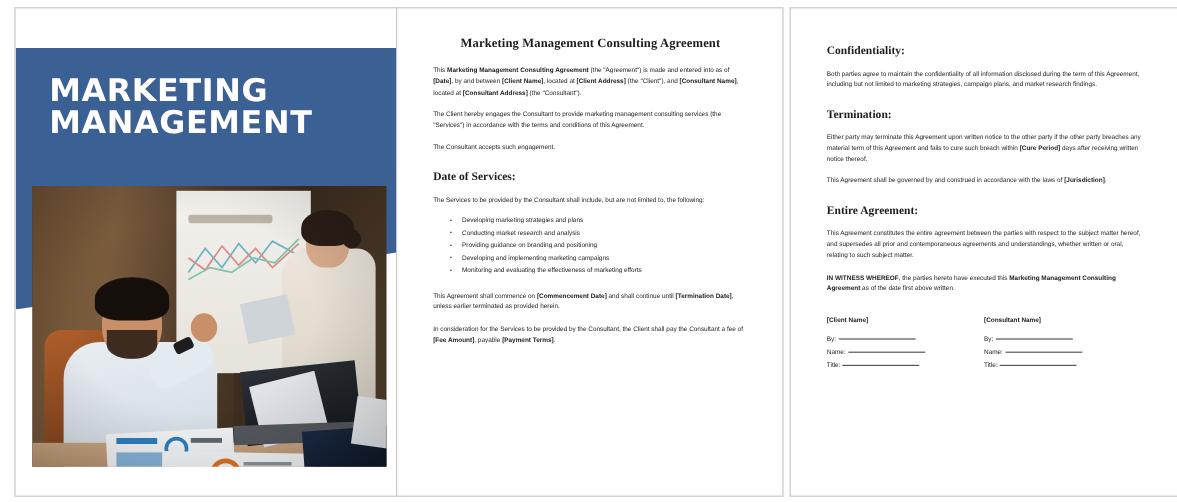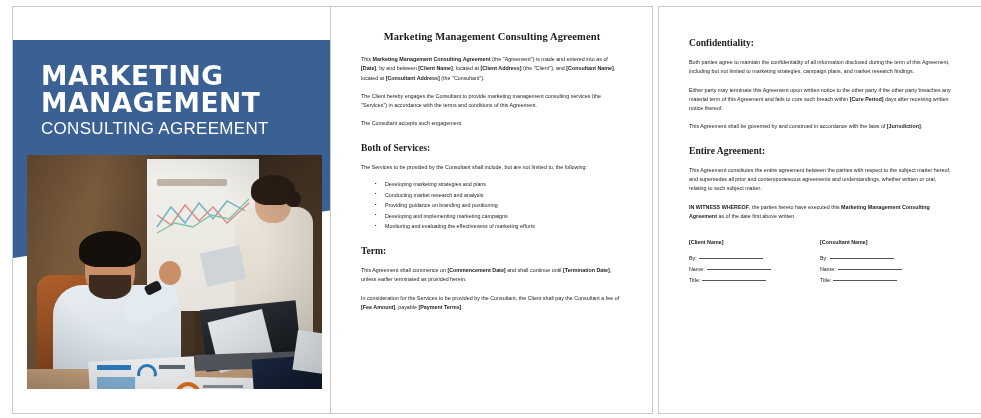--- a/index.html
+++ b/index.html
@@ -208,21 +208,20 @@
 
 <div id="stage">
 
   <div class="page" id="page-1">
 
     <div class="cover-blue"></div>
 
     <div class="cover-title-wrap">
       <div class="cover-title-l1">MARKETING</div>
       <div class="cover-title-l2">MANAGEMENT</div>
-      <div class="cover-title-sub">CONSULTING AGREEMENT</div>
     </div>
 
     <div class="cover-photo">
       <div class="ph ph-wall"></div>
       <div class="ph ph-flipchart"></div>
       <div class="ph ph-fc-scr"></div>
       <div class="ph ph-fc-graph">
         <svg width="96" height="44" viewBox="0 0 96 44">
           <polyline points="2,34 16,14 30,30 44,10 58,26 72,8 94,20" fill="none" stroke="#6fb0c4" stroke-width="1.4"></polyline>
           <polyline points="2,22 16,32 30,12 44,28 58,14 72,30 94,10" fill="none" stroke="#d98a86" stroke-width="1.4"></polyline>
@@ -266,43 +265,43 @@
   <div class="page" id="page-2">
     <div class="doc-body">
 
       <h1 class="doc-title">Marketing Management Consulting Agreement</h1>
 
       <p class="p"><span>This </span><span class="b">Marketing Management Consulting Agreement</span><span> (the "Agreement") is made and entered into as of </span><span class="b">[Date]</span><span>, by and between </span><span class="b">[Client Name]</span><span>, located at </span><span class="b">[Client Address]</span><span> (the "Client"), and </span><span class="b">[Consultant Name]</span><span>, located at </span><span class="b">[Consultant Address]</span><span> (the "Consultant").</span></p>
 
       <p class="p">The Client hereby engages the Consultant to provide marketing management consulting services (the "Services") in accordance with the terms and conditions of this Agreement.</p>
       <p class="p">The Consultant accepts such engagement.</p>
 
-      <h2 class="h-sec">Both of Services:</h2>
+      <h2 class="h-sec">Date of Services:</h2>
       <p class="p tight">The Services to be provided by the Consultant shall include, but are not limited to, the following:</p>
       <ul class="bullets">
         <li>Developing marketing strategies and plans</li>
         <li>Conducting market research and analysis</li>
         <li>Providing guidance on branding and positioning</li>
         <li>Developing and implementing marketing campaigns</li>
         <li>Monitoring and evaluating the effectiveness of marketing efforts</li>
       </ul>
 
-      <h2 class="h-sec">Term:</h2>
       <p class="p"><span>This Agreement shall commence on </span><span class="b">[Commencement Date]</span><span> and shall continue until </span><span class="b">[Termination Date]</span><span>, unless earlier terminated as provided herein.</span></p>
 
       <p class="p"><span>In consideration for the Services to be provided by the Consultant, the Client shall pay the Consultant a fee of </span><span class="b">[Fee Amount]</span><span>, payable </span><span class="b">[Payment Terms]</span><span>.</span></p>
     </div>
   </div>
 
   <div class="page" id="page-3">
     <div class="doc-body">
 
       <h2 class="h-sec" style="margin-top:6px;">Confidentiality:</h2>
       <p class="p">Both parties agree to maintain the confidentiality of all information disclosed during the term of this Agreement, including but not limited to marketing strategies, campaign plans, and market research findings.</p>
 
+      <h2 class="h-sec">Termination:</h2>
       <p class="p"><span>Either party may terminate this Agreement upon written notice to the other party if the other party breaches any material term of this Agreement and fails to cure such breach within </span><span class="b">[Cure Period]</span><span> days after receiving written notice thereof.</span></p>
 
       <p class="p"><span>This Agreement shall be governed by and construed in accordance with the laws of </span><span class="b">[Jurisdiction]</span><span>.</span></p>
 
       <h2 class="h-sec">Entire Agreement:</h2>
       <p class="p">This Agreement constitutes the entire agreement between the parties with respect to the subject matter hereof, and supersedes all prior and contemporaneous agreements and understandings, whether written or oral, relating to such subject matter.</p>
       <p class="p"><span class="b">IN WITNESS WHEREOF</span><span>, the parties hereto have executed this </span><span class="b">Marketing Management Consulting Agreement</span><span> as of the date first above written.</span></p>
 
       <div class="sig-block">
         <div class="sig-col">

